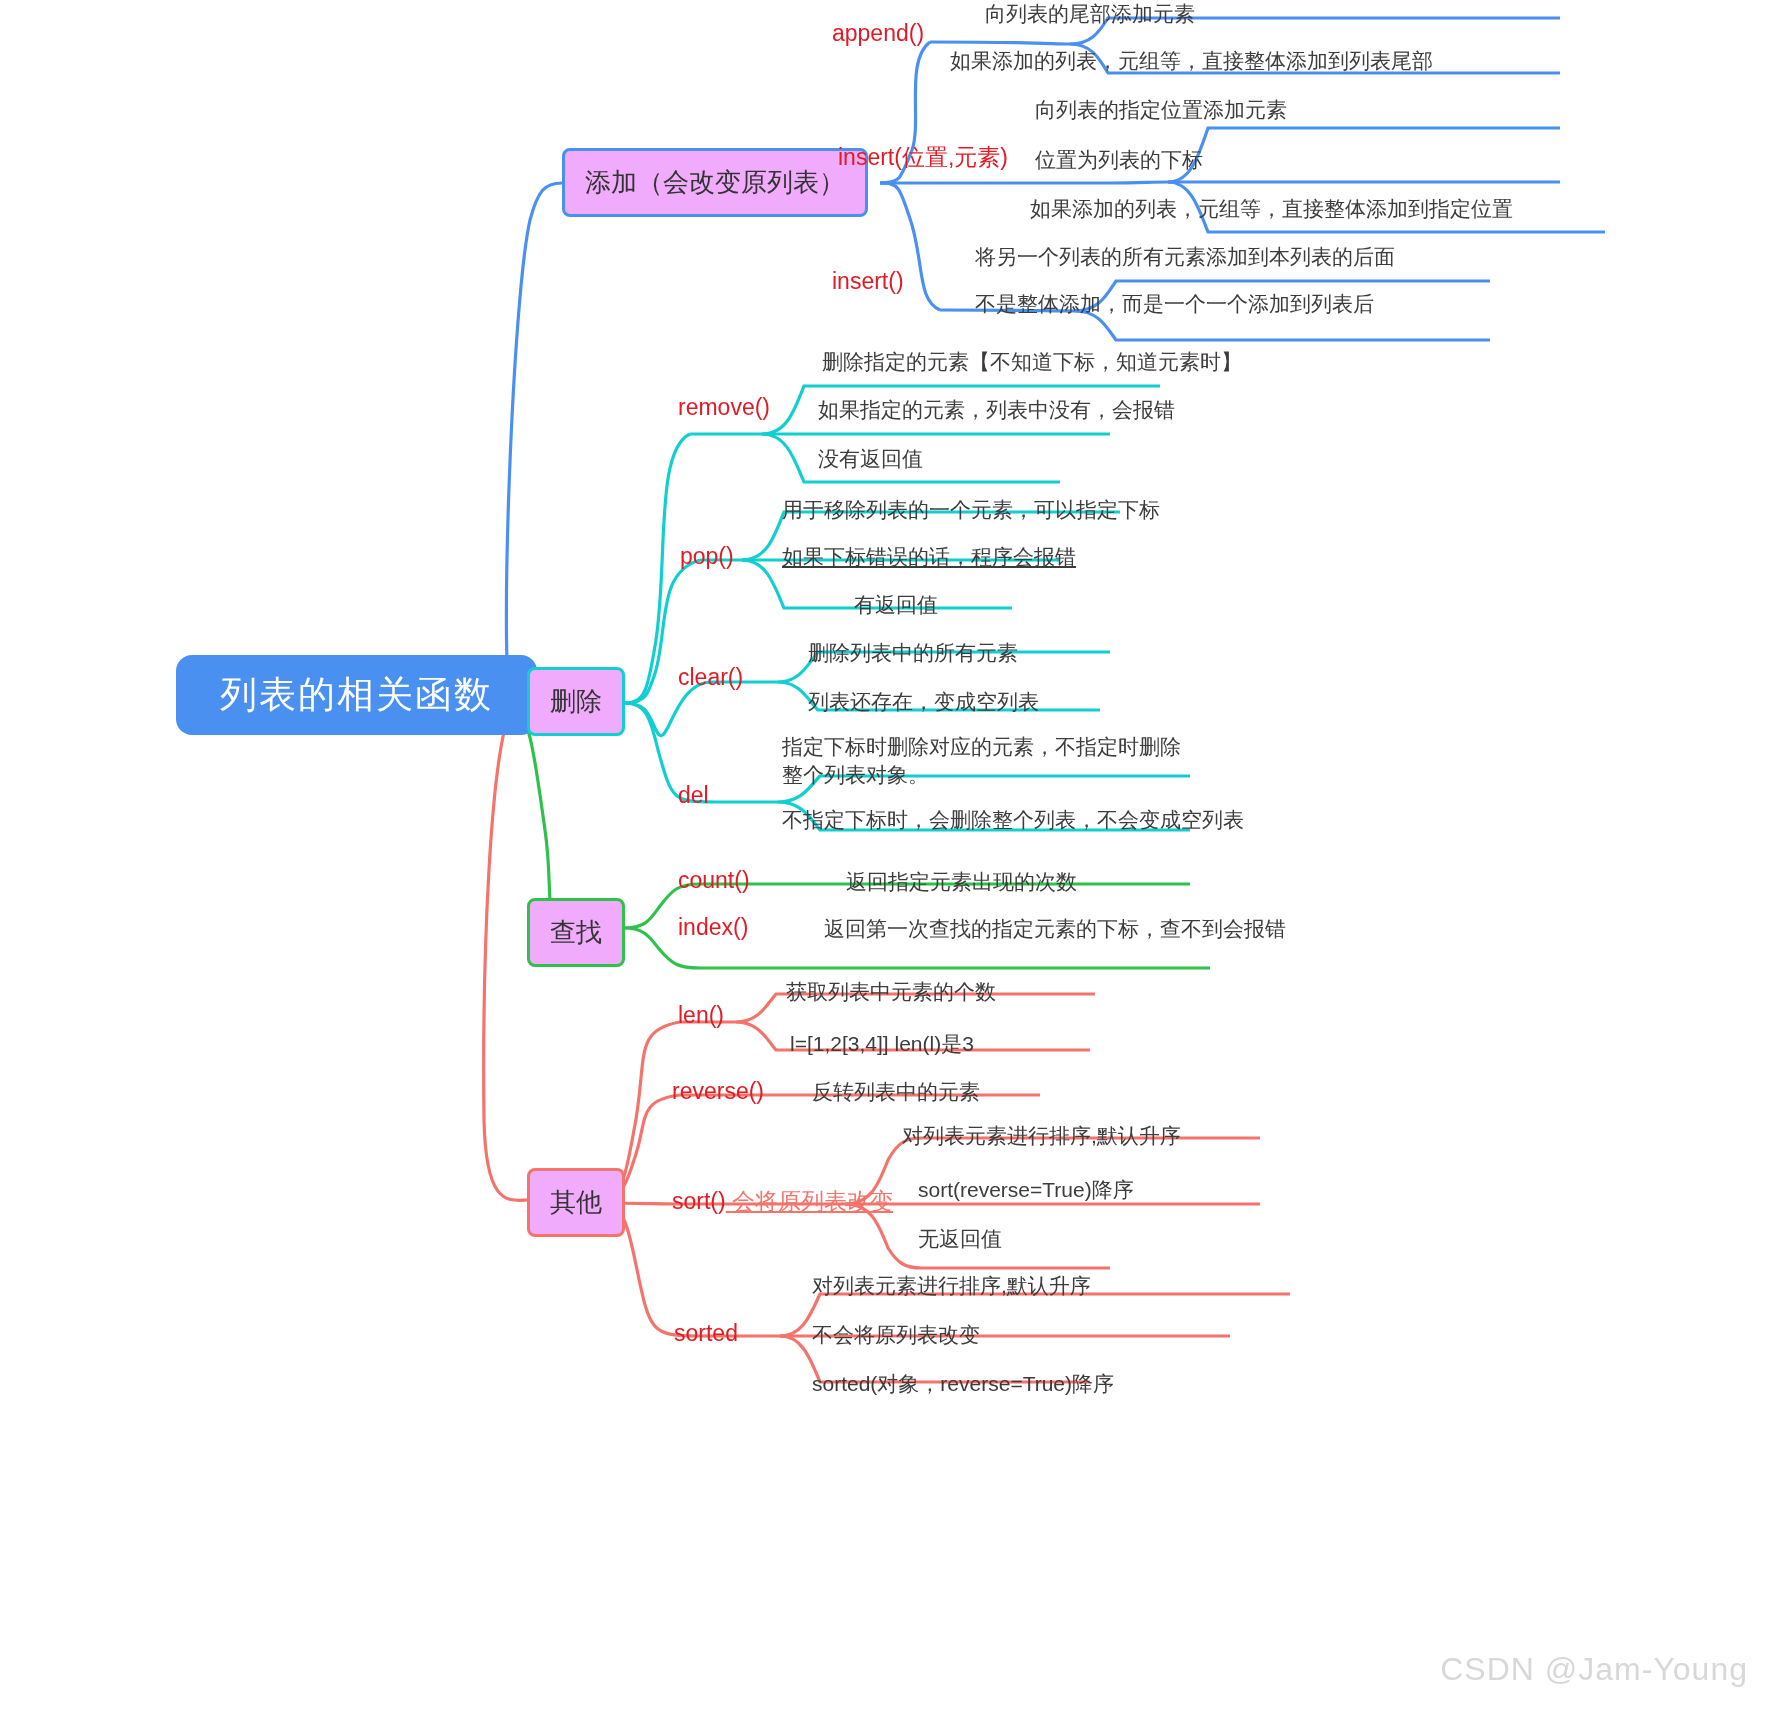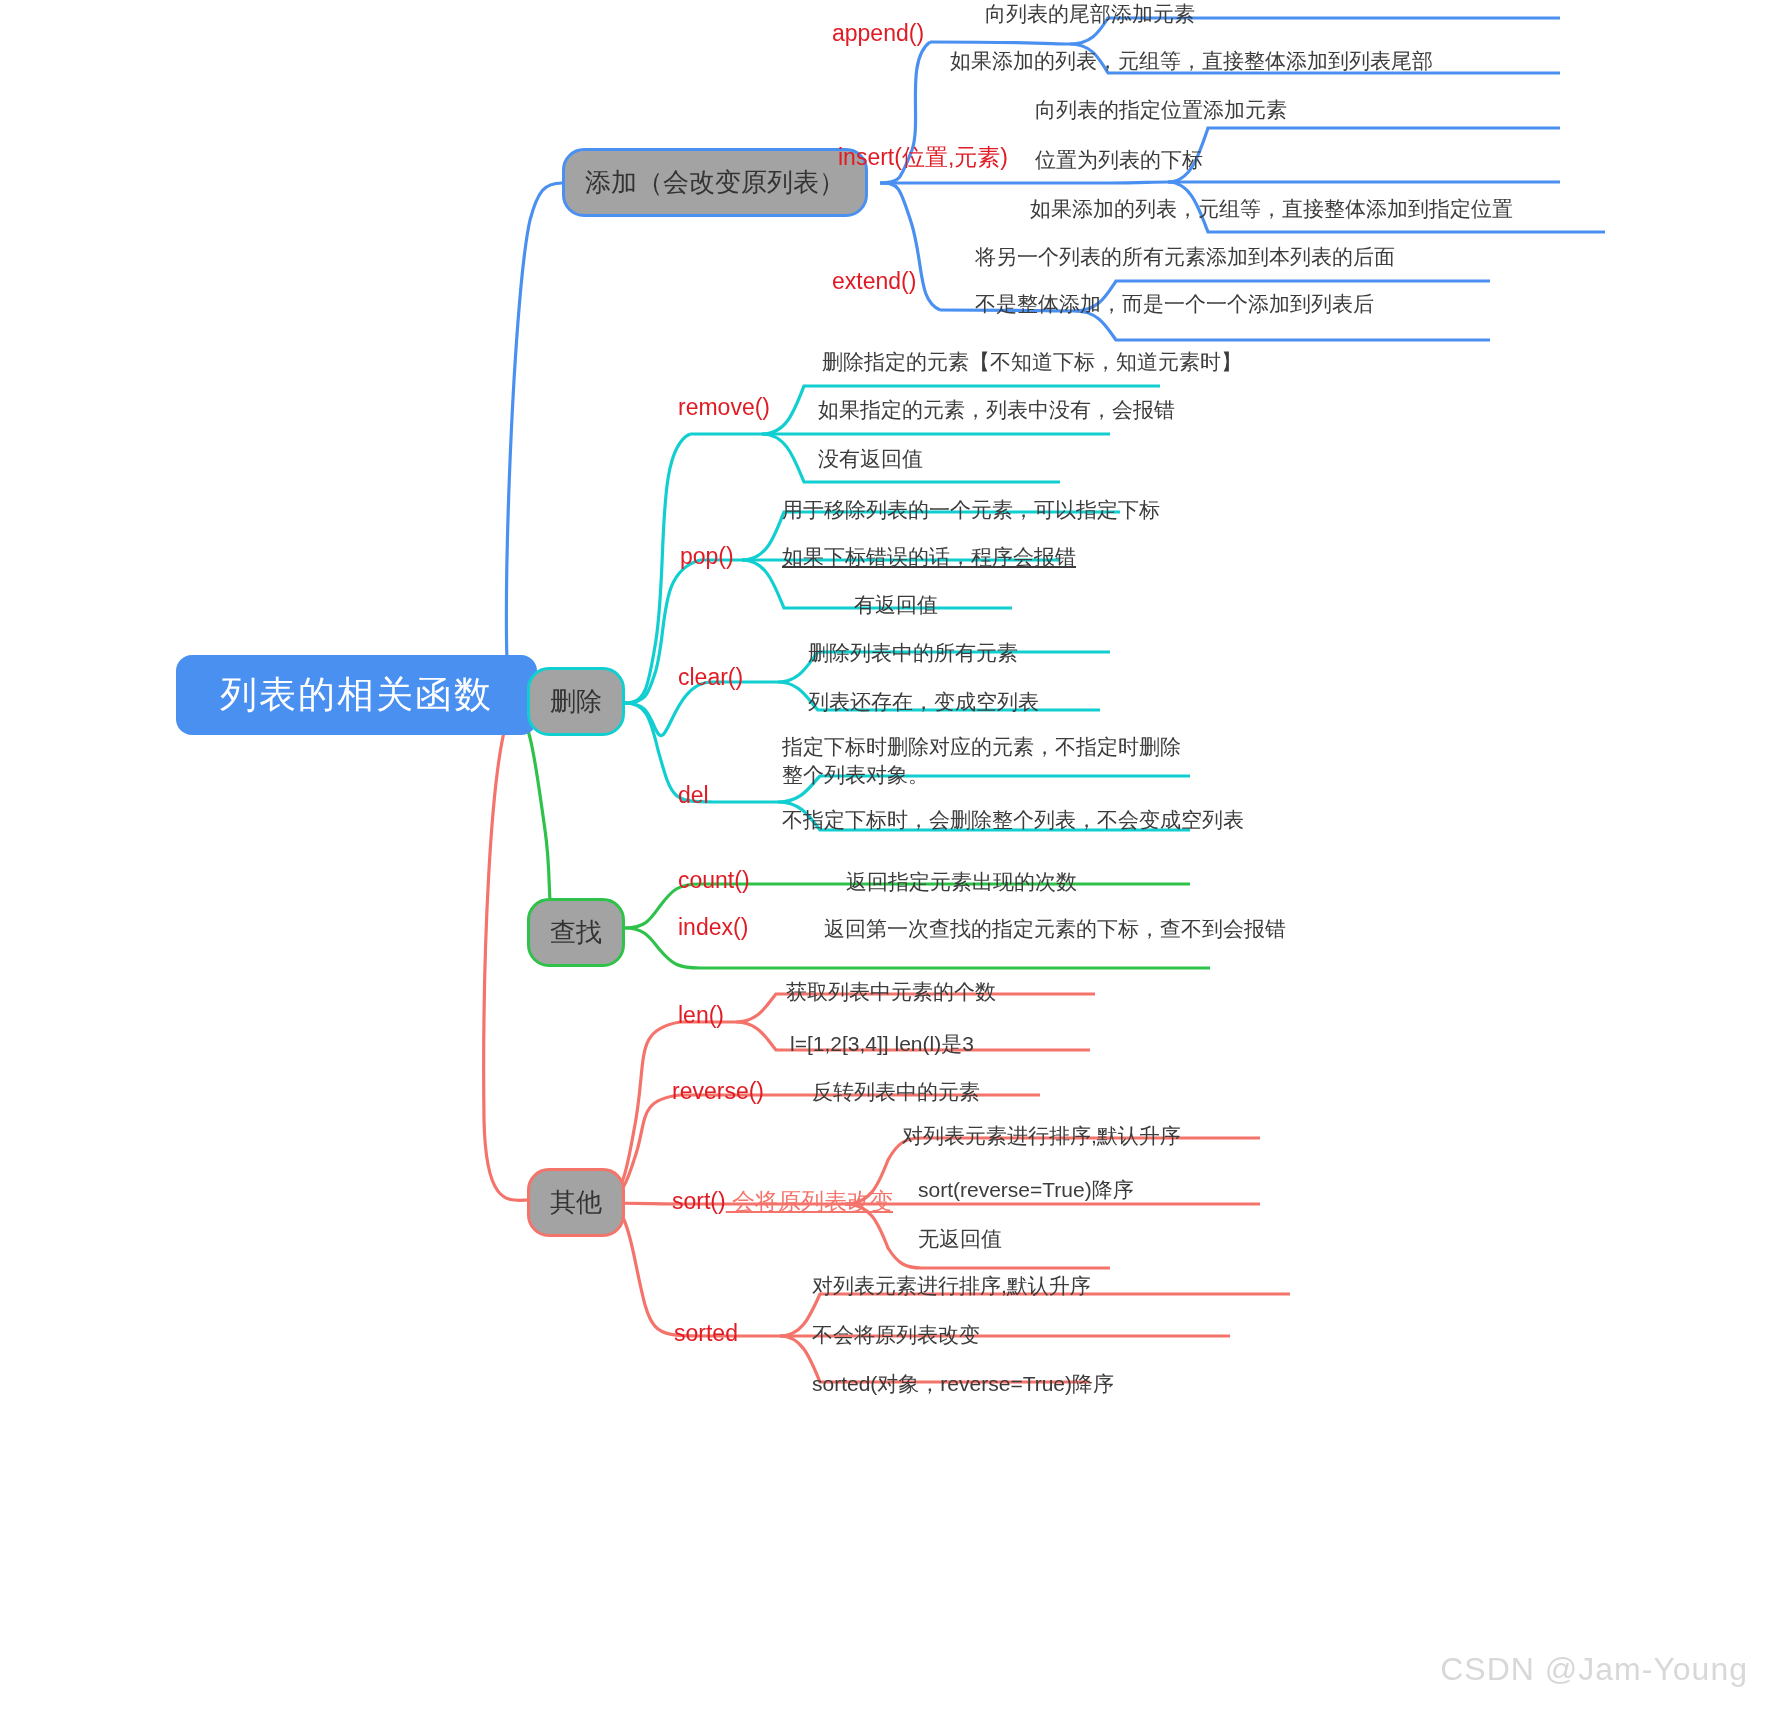--- a/index.html
+++ b/index.html
@@ -13,21 +13,21 @@
 
   
   .root{
     background:#4a90f0;color:#ffffff;border-radius:16px;
     font-size:37px;line-height:1.2;
     padding:18px 44px;letter-spacing:2px;
   }
 
   
   .l1{
-    background:#a3a3a3;border:3px solid #4a90f0;border-radius:22px;
+    background:#f0abfc;border:3px solid #4a90f0;border-radius:8px;
     color:#333333;font-size:26px;padding:14px 20px;
   }
   .l1.c-blue{border-color:#4a90f0;}
   .l1.c-teal{border-color:#11cfd0;}
   .l1.c-green{border-color:#2ec24b;}
   .l1.c-red{border-color:#f4736b;}
 
   
   .l2{font-size:23px;color:#e01b24;}
   .l2 .dim{color:#f4736b;text-decoration:underline;}
@@ -118,21 +118,21 @@
 
   <div class="node l2" style="left:832px;top:20px;">append()</div>
   <div class="node l3" style="left:985px;top:0px;">向列表的尾部添加元素</div>
   <div class="node l3" style="left:950px;top:47px;">如果添加的列表，元组等，直接整体添加到列表尾部</div>
 
   <div class="node l2" style="left:838px;top:142px;">insert(位置,元素)</div>
   <div class="node l3" style="left:1035px;top:96px;">向列表的指定位置添加元素</div>
   <div class="node l3" style="left:1035px;top:146px;">位置为列表的下标</div>
   <div class="node l3" style="left:1030px;top:195px;">如果添加的列表，元组等，直接整体添加到指定位置</div>
 
-  <div class="node l2" style="left:832px;top:268px;">extend()</div>
+  <div class="node l2" style="left:832px;top:268px;">insert()</div>
   <div class="node l3" style="left:975px;top:243px;">将另一个列表的所有元素添加到本列表的后面</div>
   <div class="node l3" style="left:975px;top:290px;">不是整体添加，而是一个一个添加到列表后</div>
 
   <div class="node l1 c-teal" style="left:527px;top:667px;">删除</div>
 
   <div class="node l2" style="left:678px;top:394px;">remove()</div>
   <div class="node l3" style="left:822px;top:348px;">删除指定的元素【不知道下标，知道元素时】</div>
   <div class="node l3" style="left:818px;top:396px;">如果指定的元素，列表中没有，会报错</div>
   <div class="node l3" style="left:818px;top:445px;">没有返回值</div>
 

